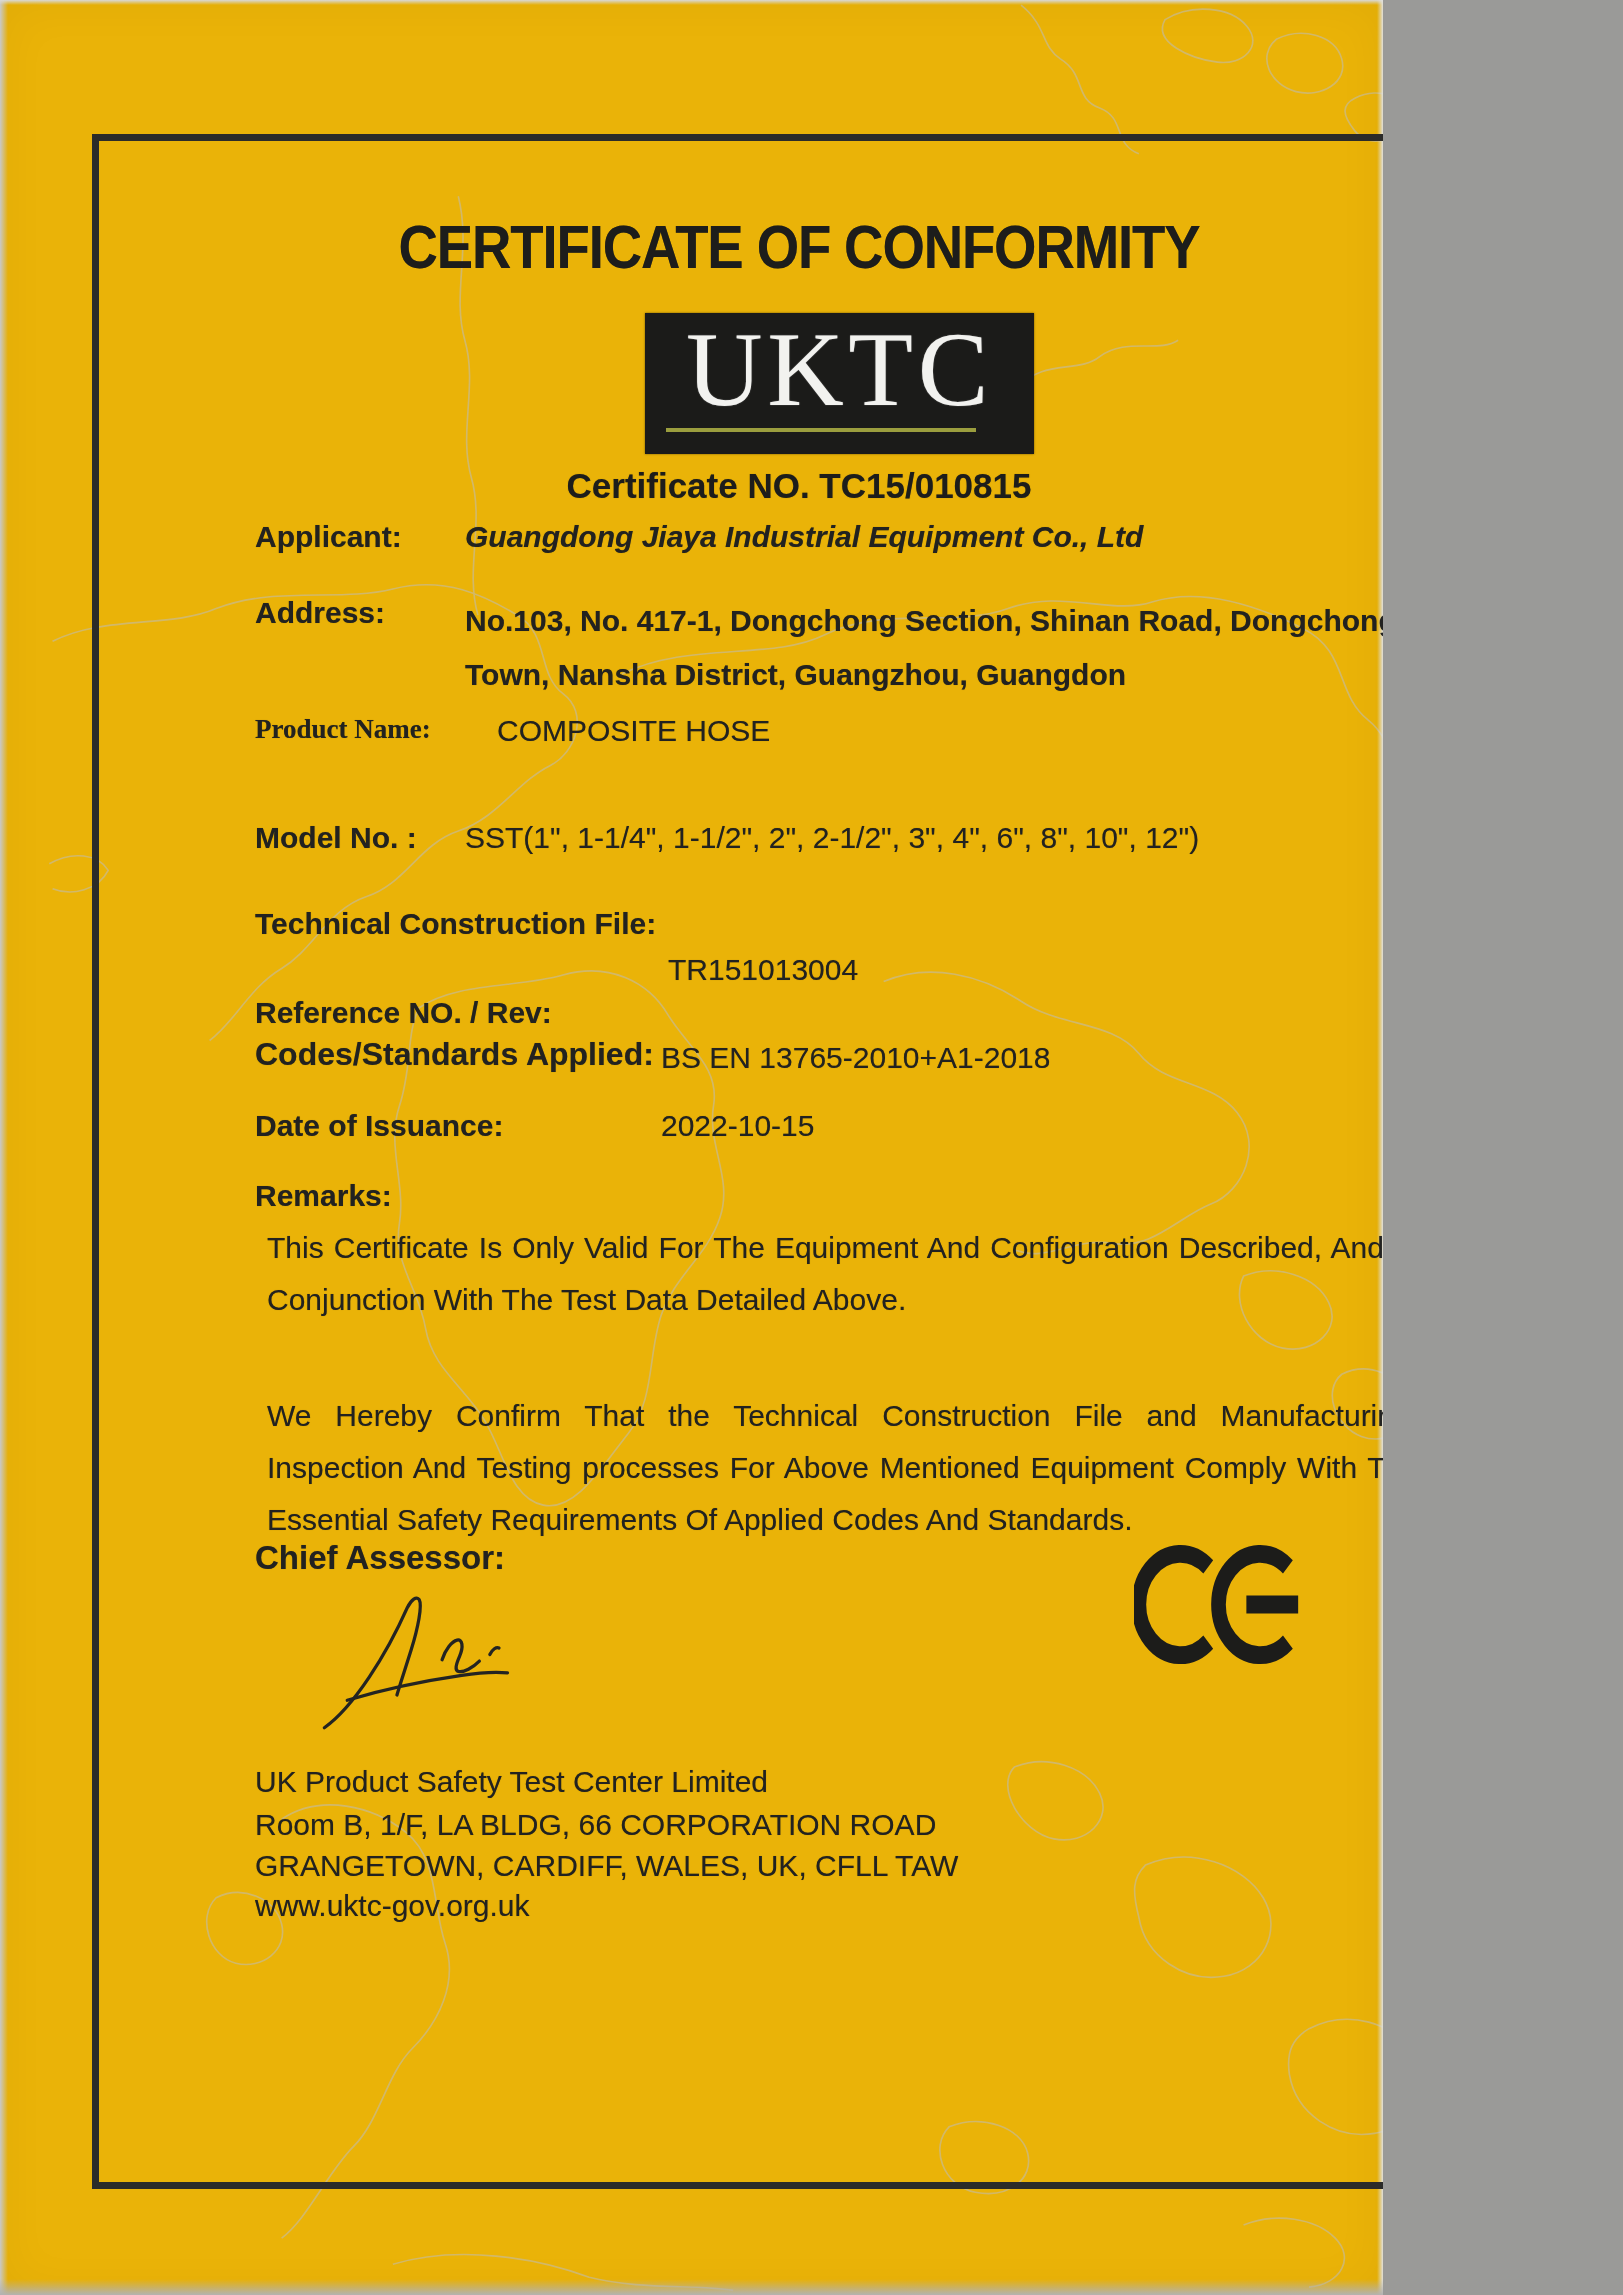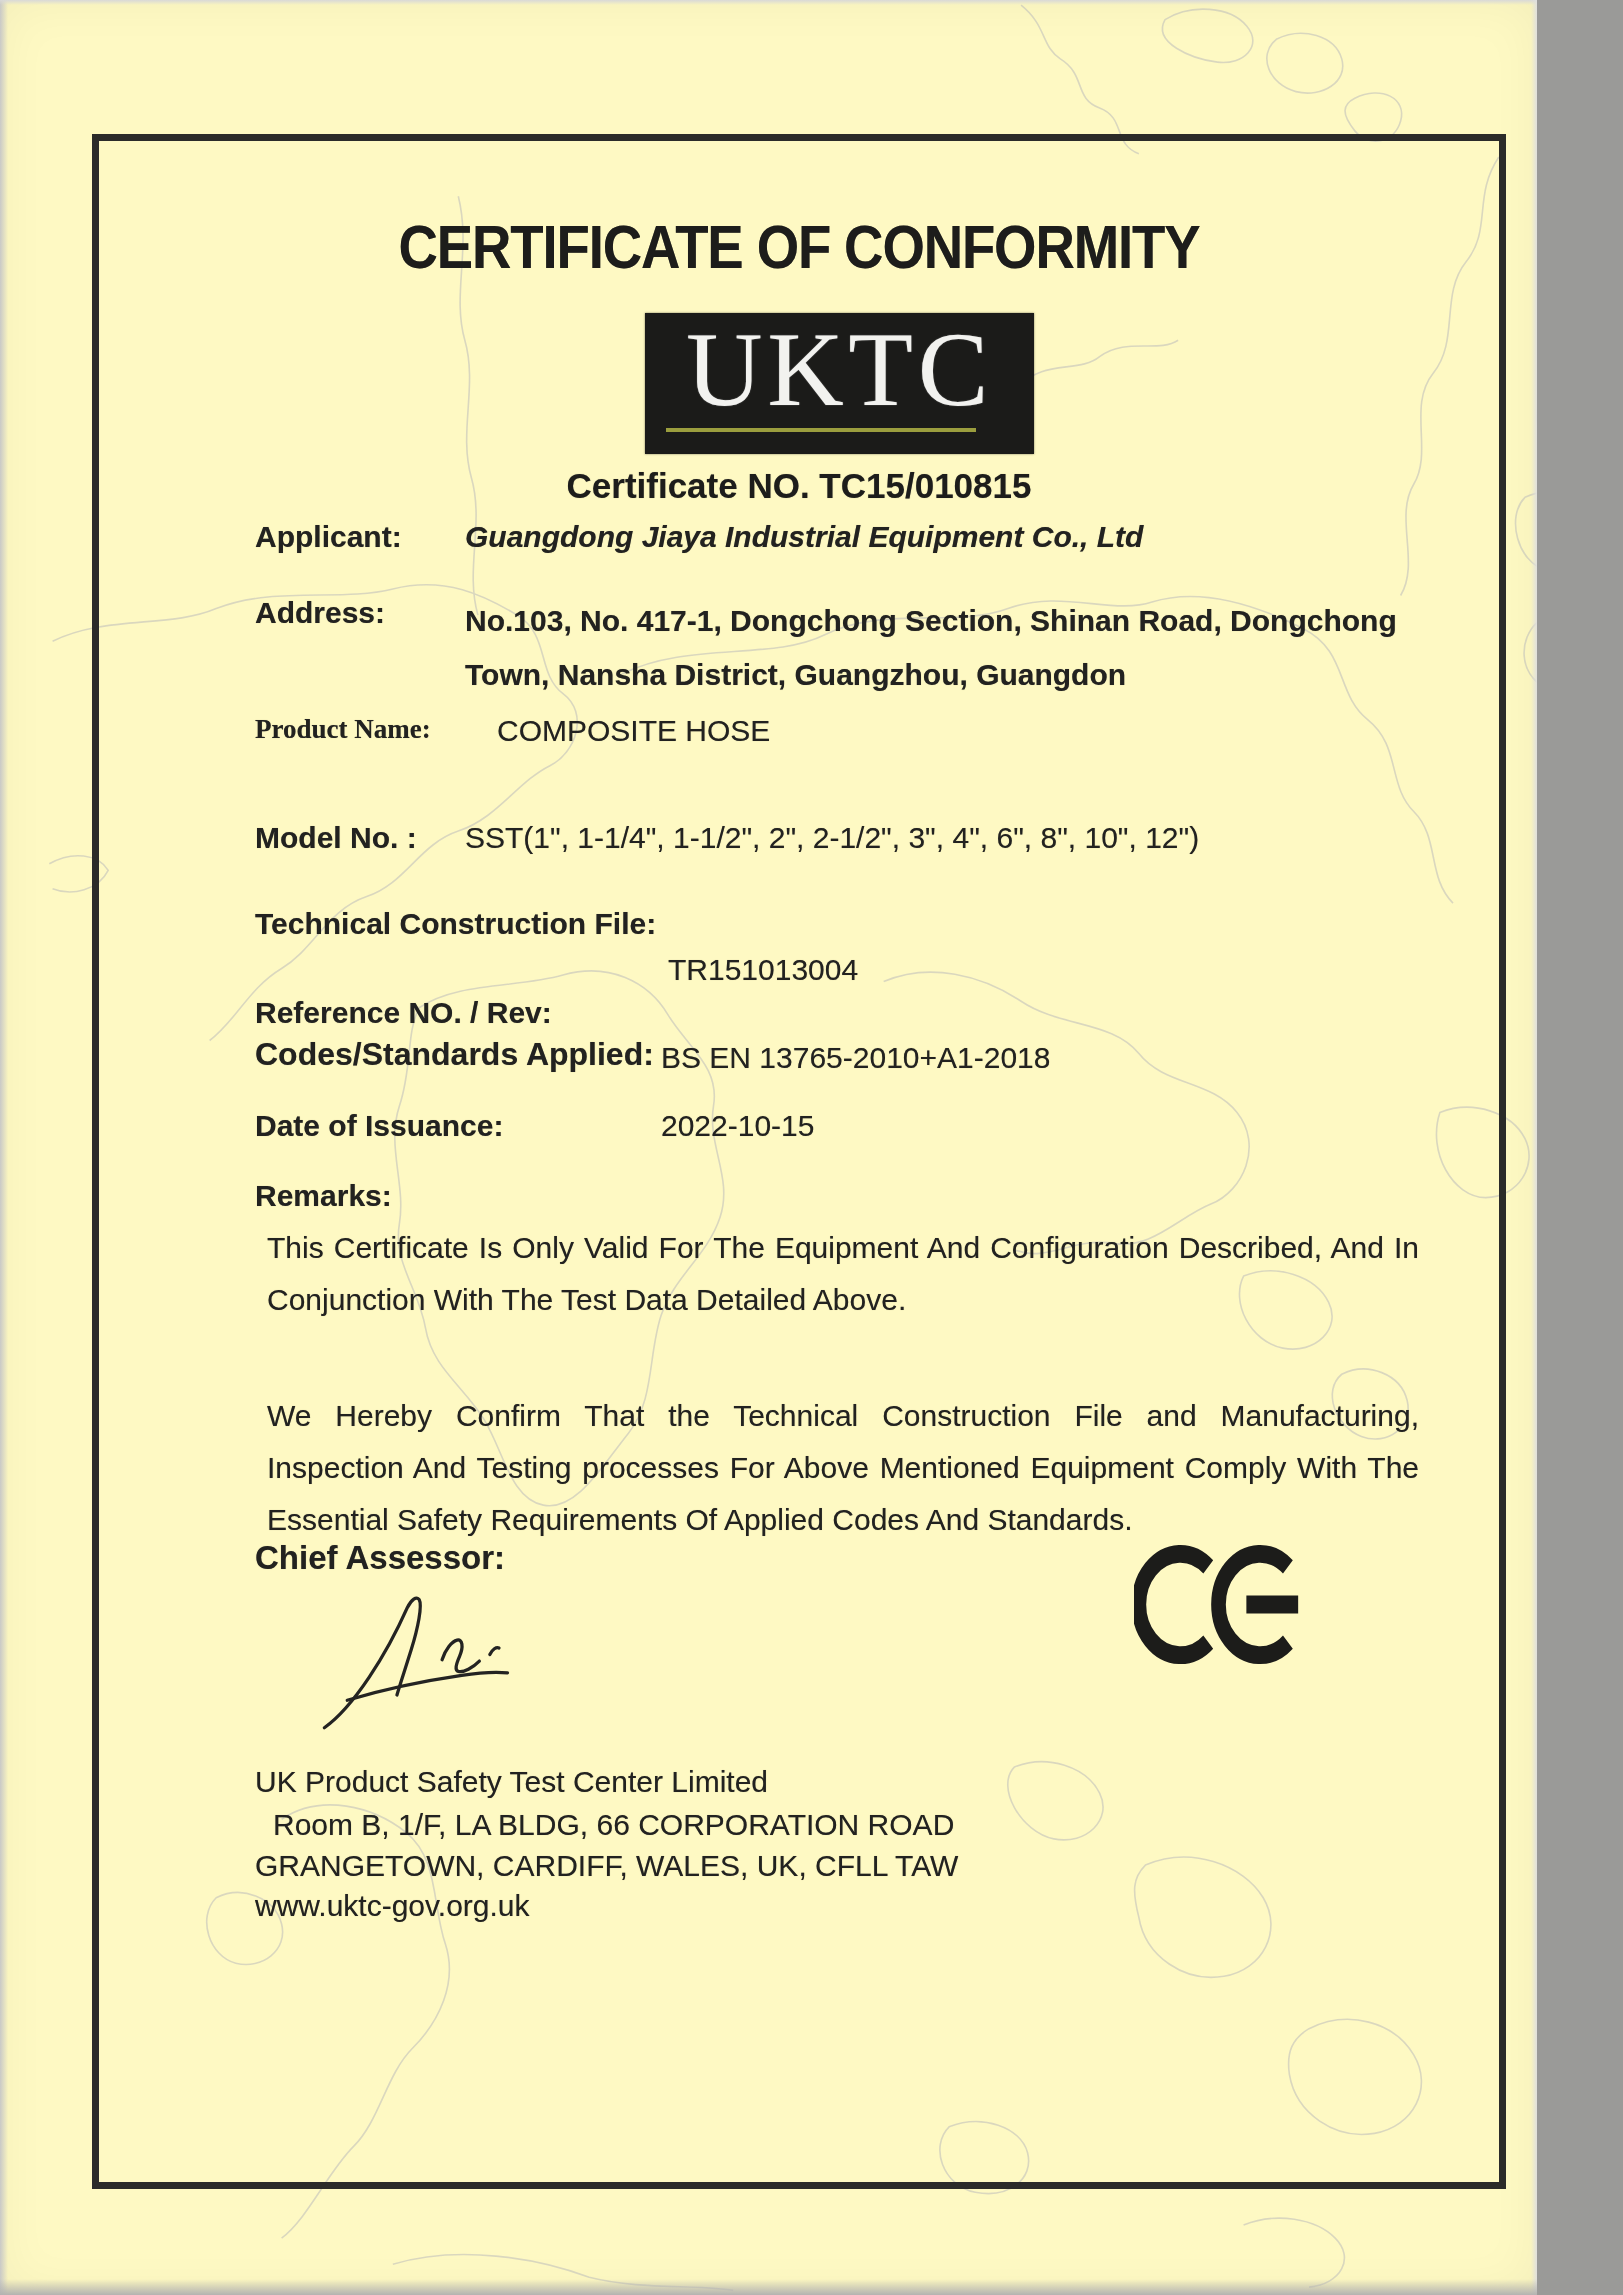--- a/index.html
+++ b/index.html
@@ -1,19 +1,19 @@
 <!DOCTYPE html>
 <html style="font-size:10.5px"><head>
 <meta charset="utf-8">
 <style>
   html,body{margin:0;padding:0;background:#9a9a98;}
   .page{
     position:relative;
-    width:1537px;height:2295px;
-    background:#fef9c3;
+    width:1383px;height:2295px;
+    background:#eab308;
     overflow:hidden;
     font-family:"Liberation Sans", sans-serif;
     color:#1f1f1d;
     box-shadow:inset 0 0 52px rgba(0,0,0,0.05);
   }
   .map{position:absolute;left:0;top:0;width:1624px;height:2295px;pointer-events:none;}
   .edge{position:absolute;pointer-events:none;}
   .edge-left{left:0;top:0;width:7.9px;height:100%;background:linear-gradient(to right,#c9c9c7,rgba(201,201,199,0));}
   .edge-bottom{left:0;bottom:0;width:100%;height:15.7px;background:linear-gradient(to top,#b3b3b1,rgba(214,214,212,0));}
   .edge-top{left:0;top:0;width:100%;height:4.6px;background:linear-gradient(to bottom,#d9d9d7,rgba(217,217,215,0));}
@@ -169,18 +169,18 @@
     <path d="M278 120 C282 112 288 108 292 110"></path>
   </svg>
 
   <svg class="ce" viewBox="0 0 350 220" preserveAspectRatio="none" fill="none" stroke="#1c1c1a" stroke-width="30">
     <path d="M152 47 A 85 85 0 1 0 152 173"></path>
     <path d="M315 47 A 85 85 0 1 0 315 173"></path>
     <path d="M230 110 H 336"></path>
   </svg>
 
   <div class="txt footer-line" style="left:255px;top:1762px;">UK Product Safety Test Center Limited</div>
-  <div class="txt footer-line" style="left:273px;top:1805px;text-align:center;">Room B, 1/F, LA BLDG, 66 CORPORATION ROAD</div>
+  <div class="txt footer-line" style="left:255px;top:1805px;text-align:center;">Room B, 1/F, LA BLDG, 66 CORPORATION ROAD</div>
   <div class="txt footer-line" style="left:255px;top:1846px;">GRANGETOWN, CARDIFF, WALES, UK, CFLL TAW</div>
   <div class="txt footer-line" style="left:255px;top:1886px;">www.uktc-gov.org.uk</div>
 
 </div>
 
 
 </body></html>

